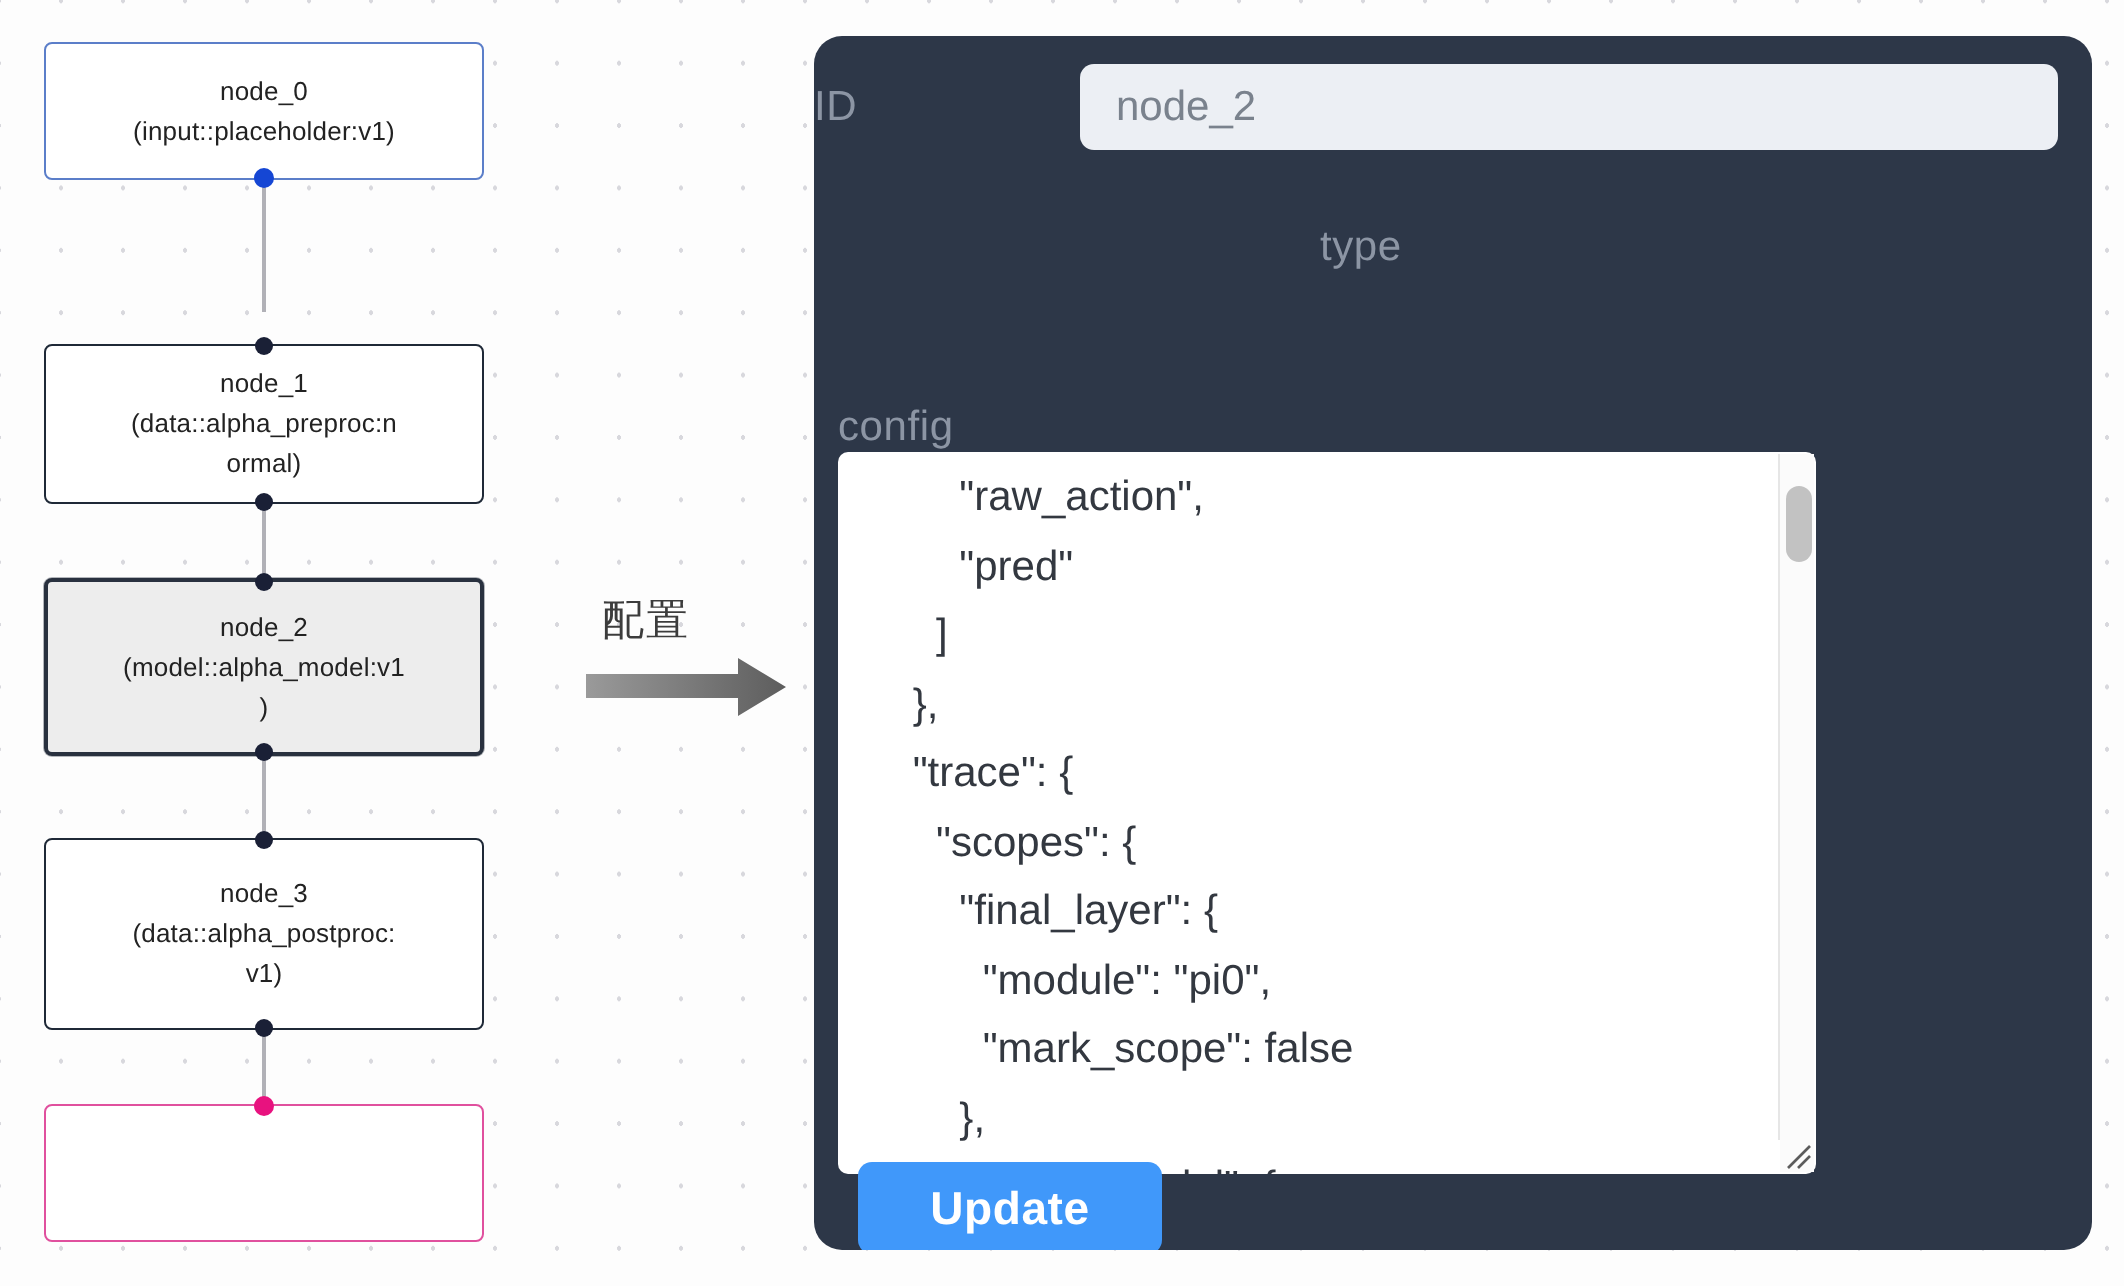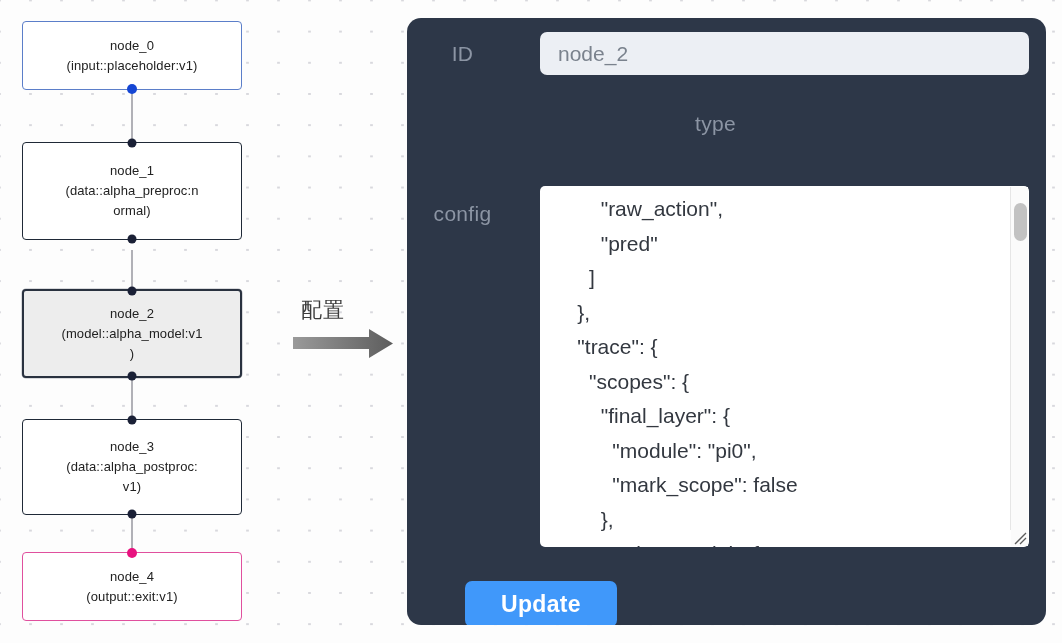--- a/index.html
+++ b/index.html
@@ -116,21 +116,21 @@
   }
   .field-row {
     position: absolute;
     display: flex;
     align-items: center;
     left: 0;
     width: 100%;
   }
   .field-label {
     width: 133px;
-    text-align: center;
+    text-align: left;
     padding-right: 22px;
     box-sizing: border-box;
     color: #8c95a4;
     font-size: 21px;
     letter-spacing: .3px;
   }
   .field-input {
     box-sizing: border-box;
     background: #eceff4;
     border: 0;
@@ -142,24 +142,25 @@
     color: #7a828d;
     font-family: "Liberation Sans", sans-serif;
     outline: none;
   }
   #row-id   { top: 14px; }
   #row-type { top: 94px; flex-direction: column; }
 
   #row-config {
     position: absolute;
     top: 168px;
-    left: 0;
+    left: 12px;
     width: 100%;
     display: flex;
     align-items: flex-start;
+    flex-direction: column;
   }
   #row-config .field-label { padding-top: 16px; }
 
   .textarea-wrap {
     position: relative;
     width: 489px;
     height: 361px;
   }
   #config-textarea {
     box-sizing: border-box;
@@ -215,21 +216,20 @@
     height: 46px;
     background: #4098fa;
     color: #ffffff;
     border: 0;
     border-radius: 7px;
     font-size: 23px;
     font-family: "Liberation Sans", sans-serif;
     font-weight: bold;
     letter-spacing: .3px;
     cursor: pointer;
-    margin-left: 36px;
   }
 </style>
 </head>
 <body>
 
 <div id="app">
 
   <div id="canvas">
 
     <svg id="edges" width="1062" height="643" viewBox="0 0 1062 643">
@@ -238,21 +238,21 @@
       <line x1="132" y1="378" x2="132" y2="419" stroke="#b1b1b7" stroke-width="2"></line>
       <line x1="132" y1="514" x2="132" y2="552" stroke="#b1b1b7" stroke-width="2"></line>
     </svg>
 
     <div class="node n-input" style="left:22px; top:21px; height:69px;">
       <span class="node-text">node_0
 (input::placeholder:v1)</span>
       <span class="handle bottom blue"></span>
     </div>
 
-    <div class="node" style="left:22px; top:142px; height:98px;">
+    <div class="node" style="left:22px; top:172px; height:80px;">
       <span class="node-text">node_1
 (data::alpha_preproc:n
 ormal)</span>
       <span class="handle top"></span>
       <span class="handle bottom"></span>
     </div>
 
     <div class="node n-selected" style="left:22px; top:289px; height:89px;">
       <span class="node-text">node_2
 (model::alpha_model:v1
@@ -263,22 +263,20 @@
 
     <div class="node" style="left:22px; top:419px; height:96px;">
       <span class="node-text">node_3
 (data::alpha_postproc:
 v1)</span>
       <span class="handle top"></span>
       <span class="handle bottom"></span>
     </div>
 
     <div class="node n-output" style="left:22px; top:552px; height:69px;">
-      <span class="node-text">node_4
-(output::exit:v1)</span>
       <span class="handle top pink"></span>
     </div>
 
     <div id="annotation">
       <div class="cjk-label">配置</div>
       <svg width="104" height="36" viewBox="0 0 104 36">
         <defs>
           <linearGradient id="arrgrad" x1="0" y1="0" x2="1" y2="0">
             <stop offset="0%" stop-color="#9a9a9a"></stop>
             <stop offset="100%" stop-color="#5d5d5d"></stop>

